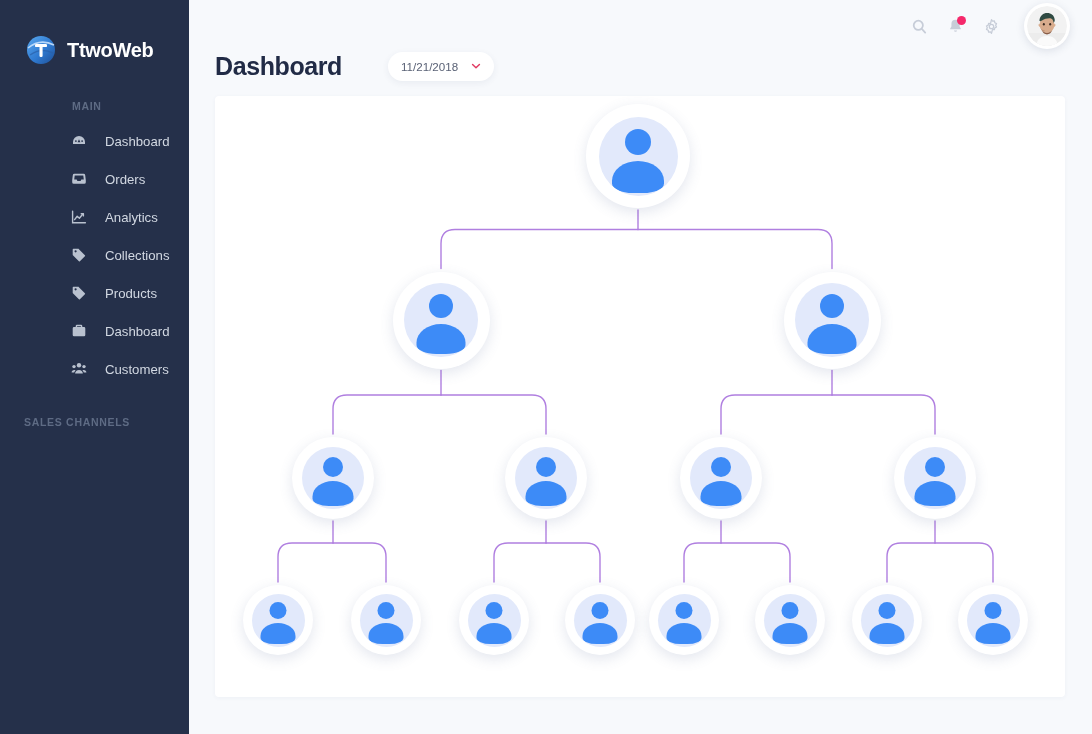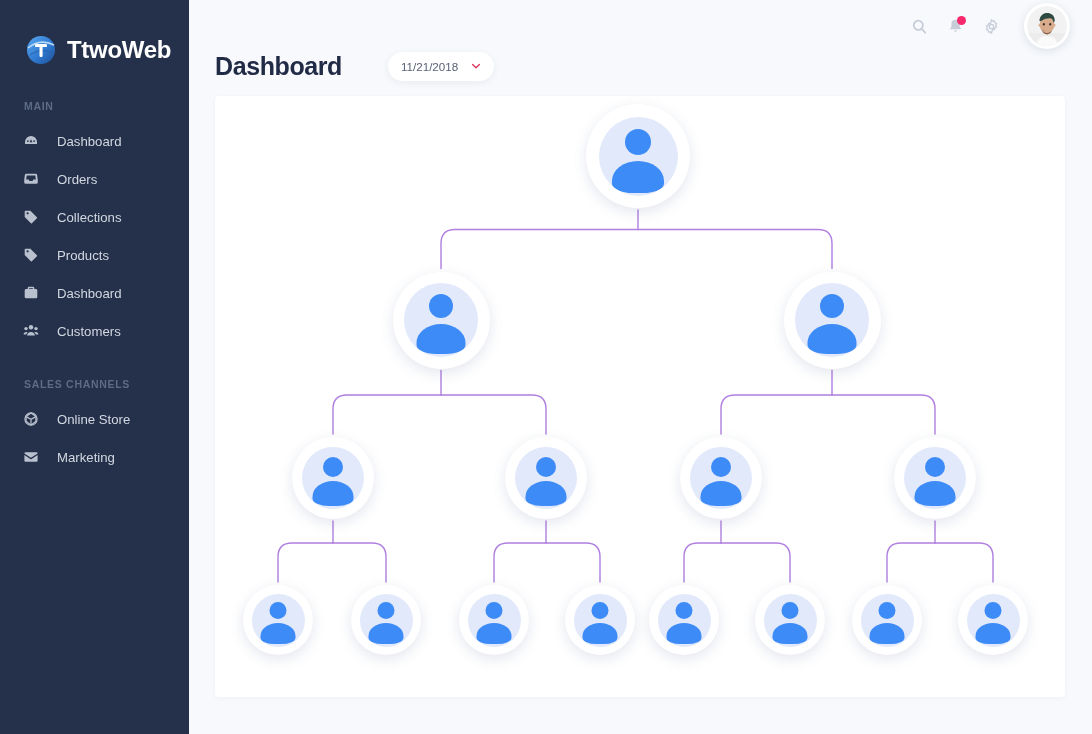--- a/index.html
+++ b/index.html
@@ -18,21 +18,21 @@
     position: relative;
   }
   .brand {
     display: flex; align-items: center;
     padding: 30px 0 0 26px;
     height: 70px;
   }
   .brand-logo { width: 30px; height: 30px; flex: 0 0 30px; }
   .brand-name {
     color: #ffffff;
-    font-size: 24px;
+    font-size: 20px;
     font-weight: bold;
     letter-spacing: -0.3px;
     margin-left: 11px;
   }
   .nav-section-label {
     color: #5e6b84;
     font-size: 10.5px;
     font-weight: bold;
     letter-spacing: 0.7px;
     padding-left: 24px;
@@ -176,21 +176,21 @@
           <circle cx="15" cy="15" r="14" fill="url(#lg)"></circle>
           <path d="M2 13 Q14 3 28 10" stroke="#cfe6ff" stroke-width="1.6" fill="none" opacity="0.85"></path>
           <path d="M4 20 Q15 12 27 18" stroke="#2a5fa8" stroke-width="1.4" fill="none" opacity="0.7"></path>
           <rect x="9" y="9" width="12" height="3.1" rx="1.2" fill="#ffffff"></rect>
           <rect x="13.5" y="9" width="3.1" height="13" rx="1.2" fill="#ffffff"></rect>
         </svg>
       </span>
       <span class="brand-name">TtwoWeb</span>
     </div>
 
-    <div style="margin-top:30px;">
+    <div style="margin-top:30px;padding-left:48px;">
       <div class="nav-section-label">MAIN</div>
       <div class="nav-list">
 
         <div class="nav-item">
           <span class="nav-icon">
             <svg viewBox="0 0 16 16" width="16" height="16" fill="currentColor">
               <path d="M8 3a6 6 0 00-6 6v2h12V9a6 6 0 00-6-6zm-3.1 4.2a.9.9 0 110 1.8.9.9 0 010-1.8zm6.2 0a.9.9 0 110 1.8.9.9 0 010-1.8zM8 6.2l1.4 3.1H6.6z"></path>
             </svg>
           </span>
           <span class="nav-label">Dashboard</span>
@@ -198,20 +198,30 @@
 
         <div class="nav-item">
           <span class="nav-icon">
             <svg viewBox="0 0 16 16" width="16" height="16" fill="currentColor">
               <path d="M1.8 4.2A1.6 1.6 0 013.4 2.8h9.2a1.6 1.6 0 011.6 1.4l.6 5.1v1.9a1.6 1.6 0 01-1.6 1.6H2.8a1.6 1.6 0 01-1.6-1.6V9.3zm1.9.3l-.5 4.1h2.5l.7 1.5h3.2l.7-1.5h2.5l-.5-4.1z"></path>
             </svg>
           </span>
           <span class="nav-label">Orders</span>
         </div>
 
+        <div class="nav-item">
+          <span class="nav-icon">
+            <svg viewBox="0 0 16 16" width="16" height="16" fill="none" stroke="currentColor" stroke-width="1.4">
+              <path d="M1.6 2.2v11.6h12.8" stroke-linecap="round"></path>
+              <path d="M3.6 10.6l2.6-3.3 2.2 1.9 3.6-4.5" stroke-linecap="round" stroke-linejoin="round"></path>
+              <path d="M10.2 4.7h2.2v2.2" stroke-linecap="round" stroke-linejoin="round"></path>
+            </svg>
+          </span>
+          <span class="nav-label">Analytics</span>
+        </div>
 
 
         <div class="nav-item">
           <span class="nav-icon">
             <svg viewBox="0 0 16 16" width="16" height="16" fill="currentColor">
               <path d="M7.6 1.8H2.4a.7.7 0 00-.7.7v5.2c0 .2.1.4.2.5l6 6a.7.7 0 001 0l5-5a.7.7 0 000-1l-6-6a.7.7 0 00-.3-.4zM4.6 5.4a1.1 1.1 0 110-2.2 1.1 1.1 0 010 2.2z"></path>
             </svg>
           </span>
           <span class="nav-label">Collections</span>
         </div>
@@ -246,42 +256,20 @@
               <path d="M15.4 11.6c0-1.6-1.1-2.7-2.6-2.7-.5 0-1 .1-1.4.3.8.7 1.3 1.6 1.4 2.4z"></path>
             </svg>
           </span>
           <span class="nav-label">Customers</span>
         </div>
       </div>
     </div>
 
     <div style="margin-top:28px;">
       <div class="nav-section-label">SALES CHANNELS</div>
-      <div class="nav-list">
-
-        <div class="nav-item">
-          <span class="nav-icon">
-            <svg viewBox="0 0 16 16" width="16" height="16" fill="none" stroke="currentColor" stroke-width="1.2">
-              <circle cx="8" cy="8" r="6.1"></circle>
-              <path d="M8 1.9L3.1 5.6v4.8L8 14.1l4.9-3.7V5.6z"></path>
-              <path d="M3.1 5.6L8 8.3l4.9-2.7M8 8.3v5.8"></path>
-            </svg>
-          </span>
-          <span class="nav-label">Online Store</span>
-        </div>
-
-        <div class="nav-item">
-          <span class="nav-icon">
-            <svg viewBox="0 0 16 16" width="16" height="16" fill="currentColor">
-              <path d="M1.4 4.2a1 1 0 011-1h11.2a1 1 0 011 1v.3L8 8.8 1.4 4.5zm0 1.9l6.3 4.1a.6.6 0 00.6 0l6.3-4.1v5.7a1 1 0 01-1 1H2.4a1 1 0 01-1-1z"></path>
-            </svg>
-          </span>
-          <span class="nav-label">Marketing</span>
-        </div>
-      </div>
     </div>
   </aside>
 
   <main class="main">
 
     <div class="topbar">
       <div class="top-icon">
         <svg viewBox="0 0 20 20" width="17" height="17" fill="none" stroke="currentColor" stroke-width="2.1">
           <circle cx="8.6" cy="8.6" r="5.4"></circle>
           <path d="M12.7 12.9l4 4.2" stroke-linecap="round"></path>

